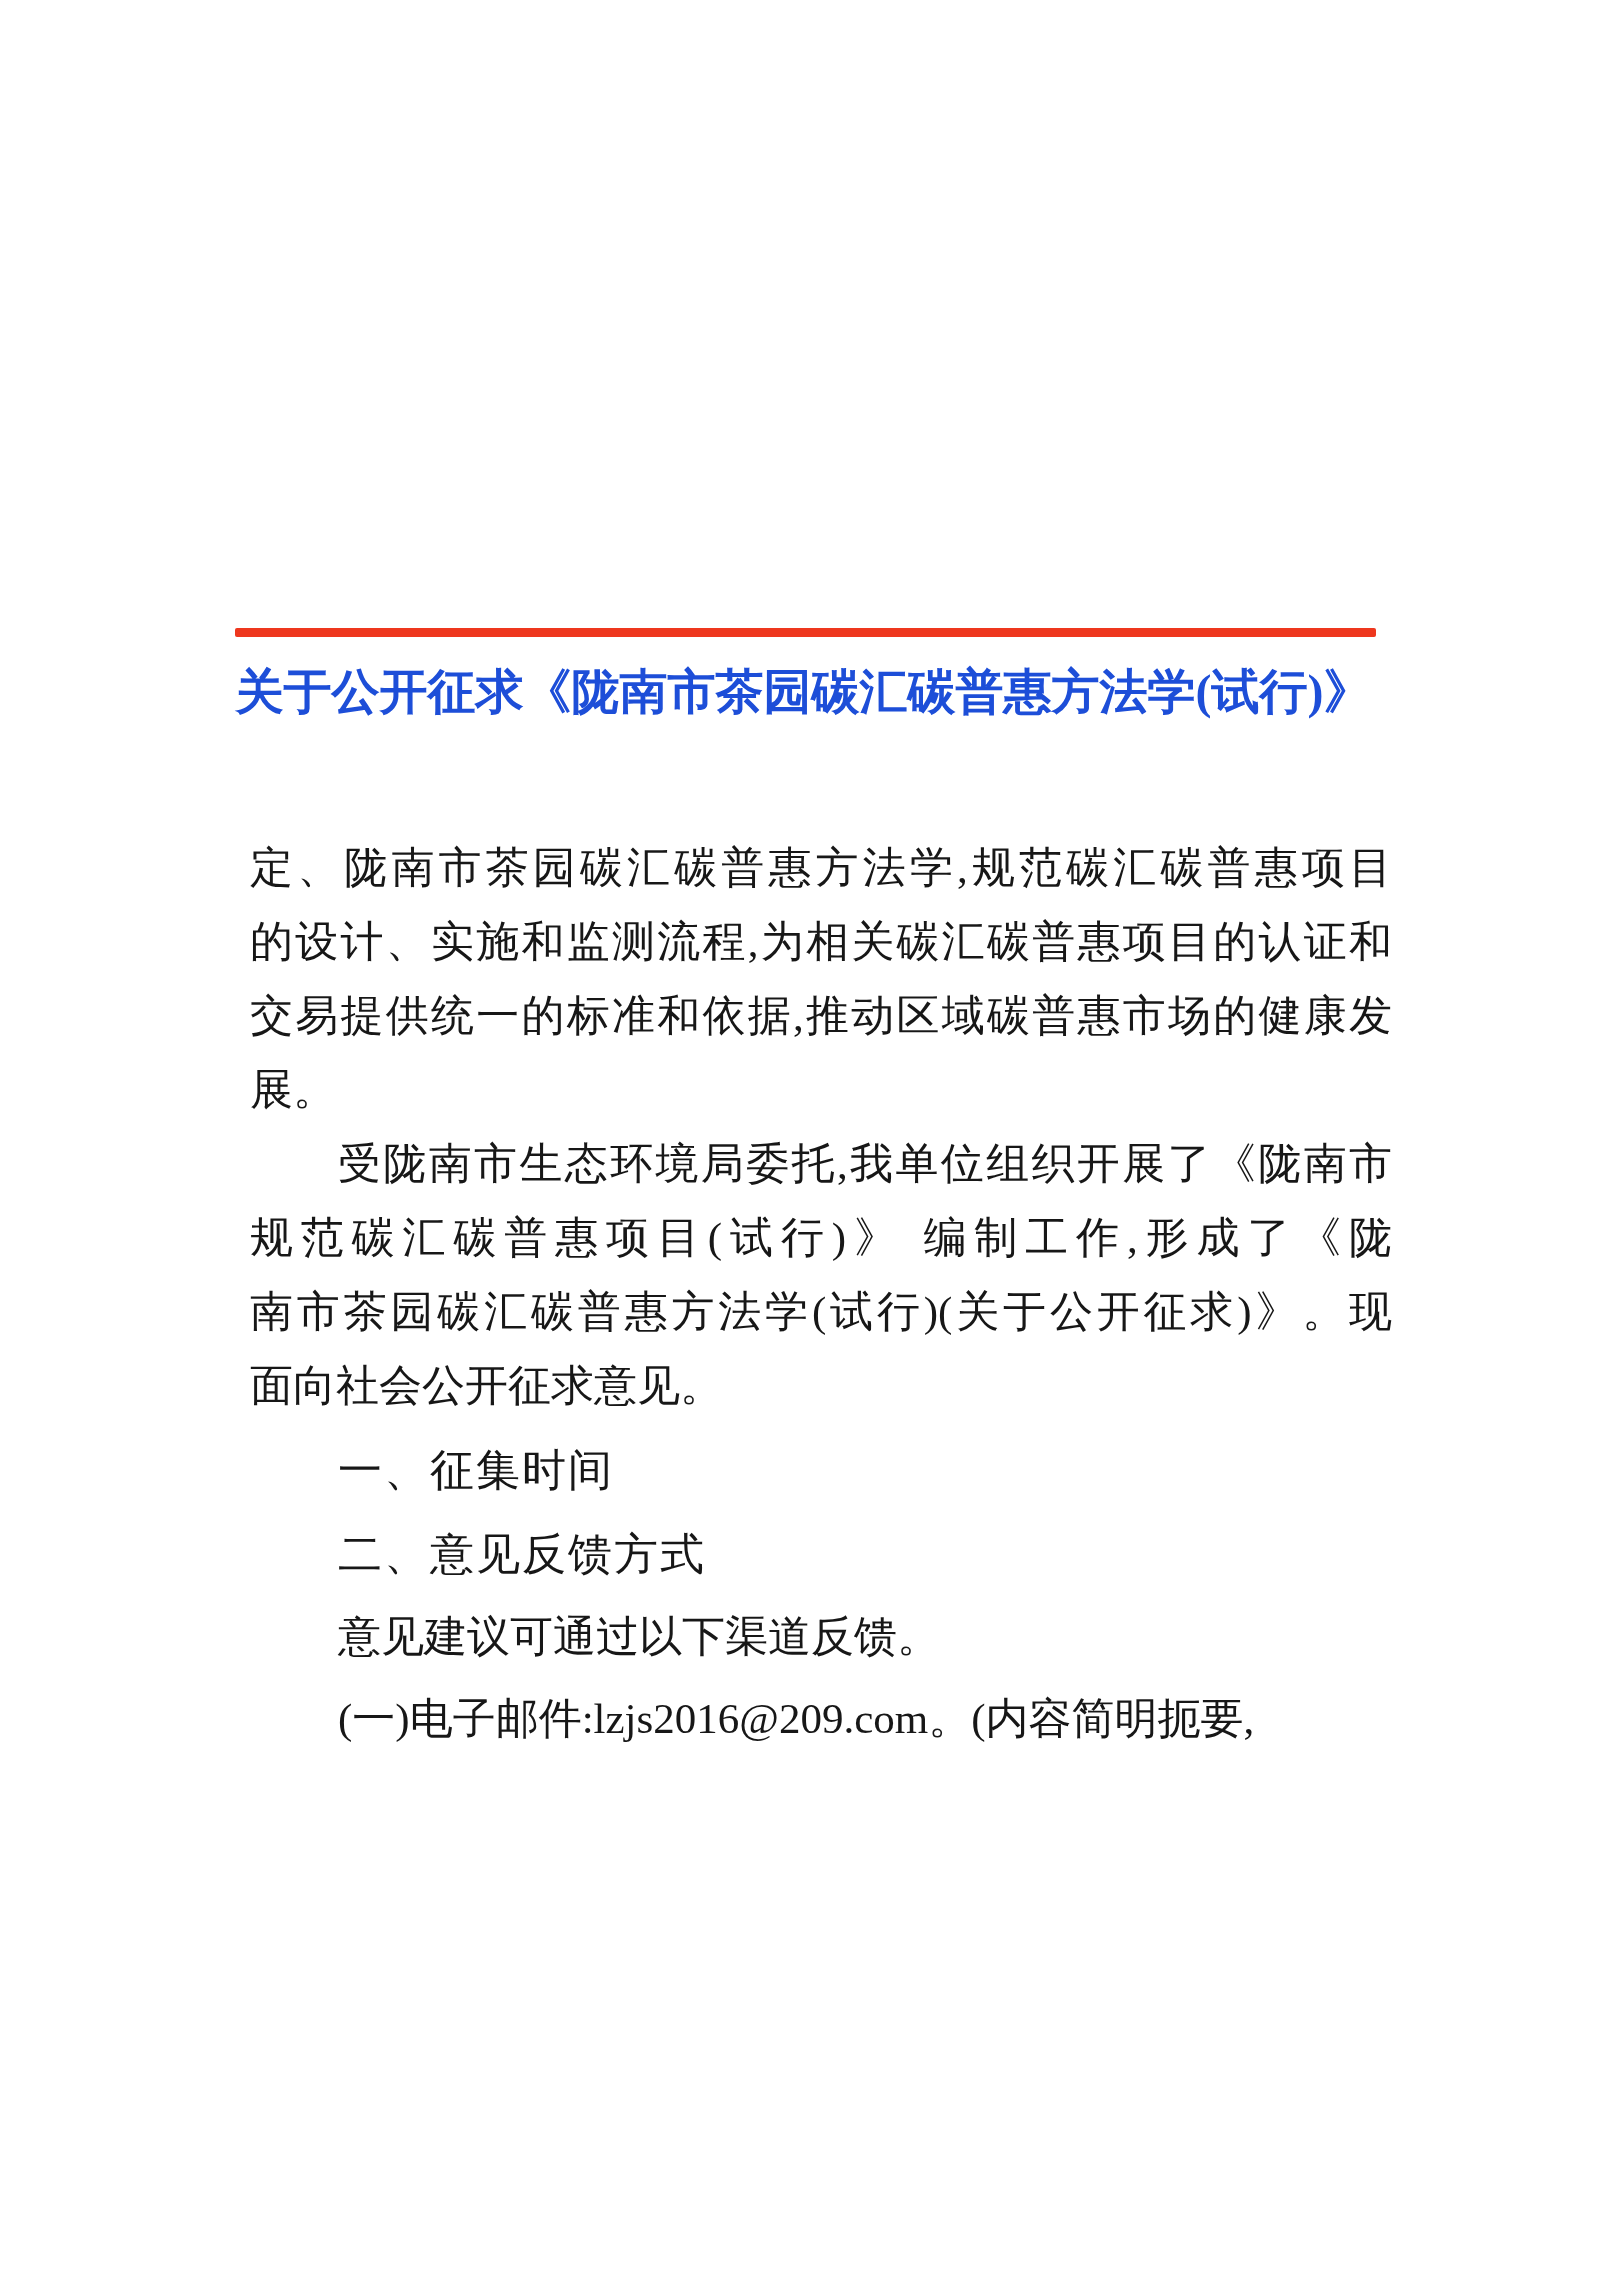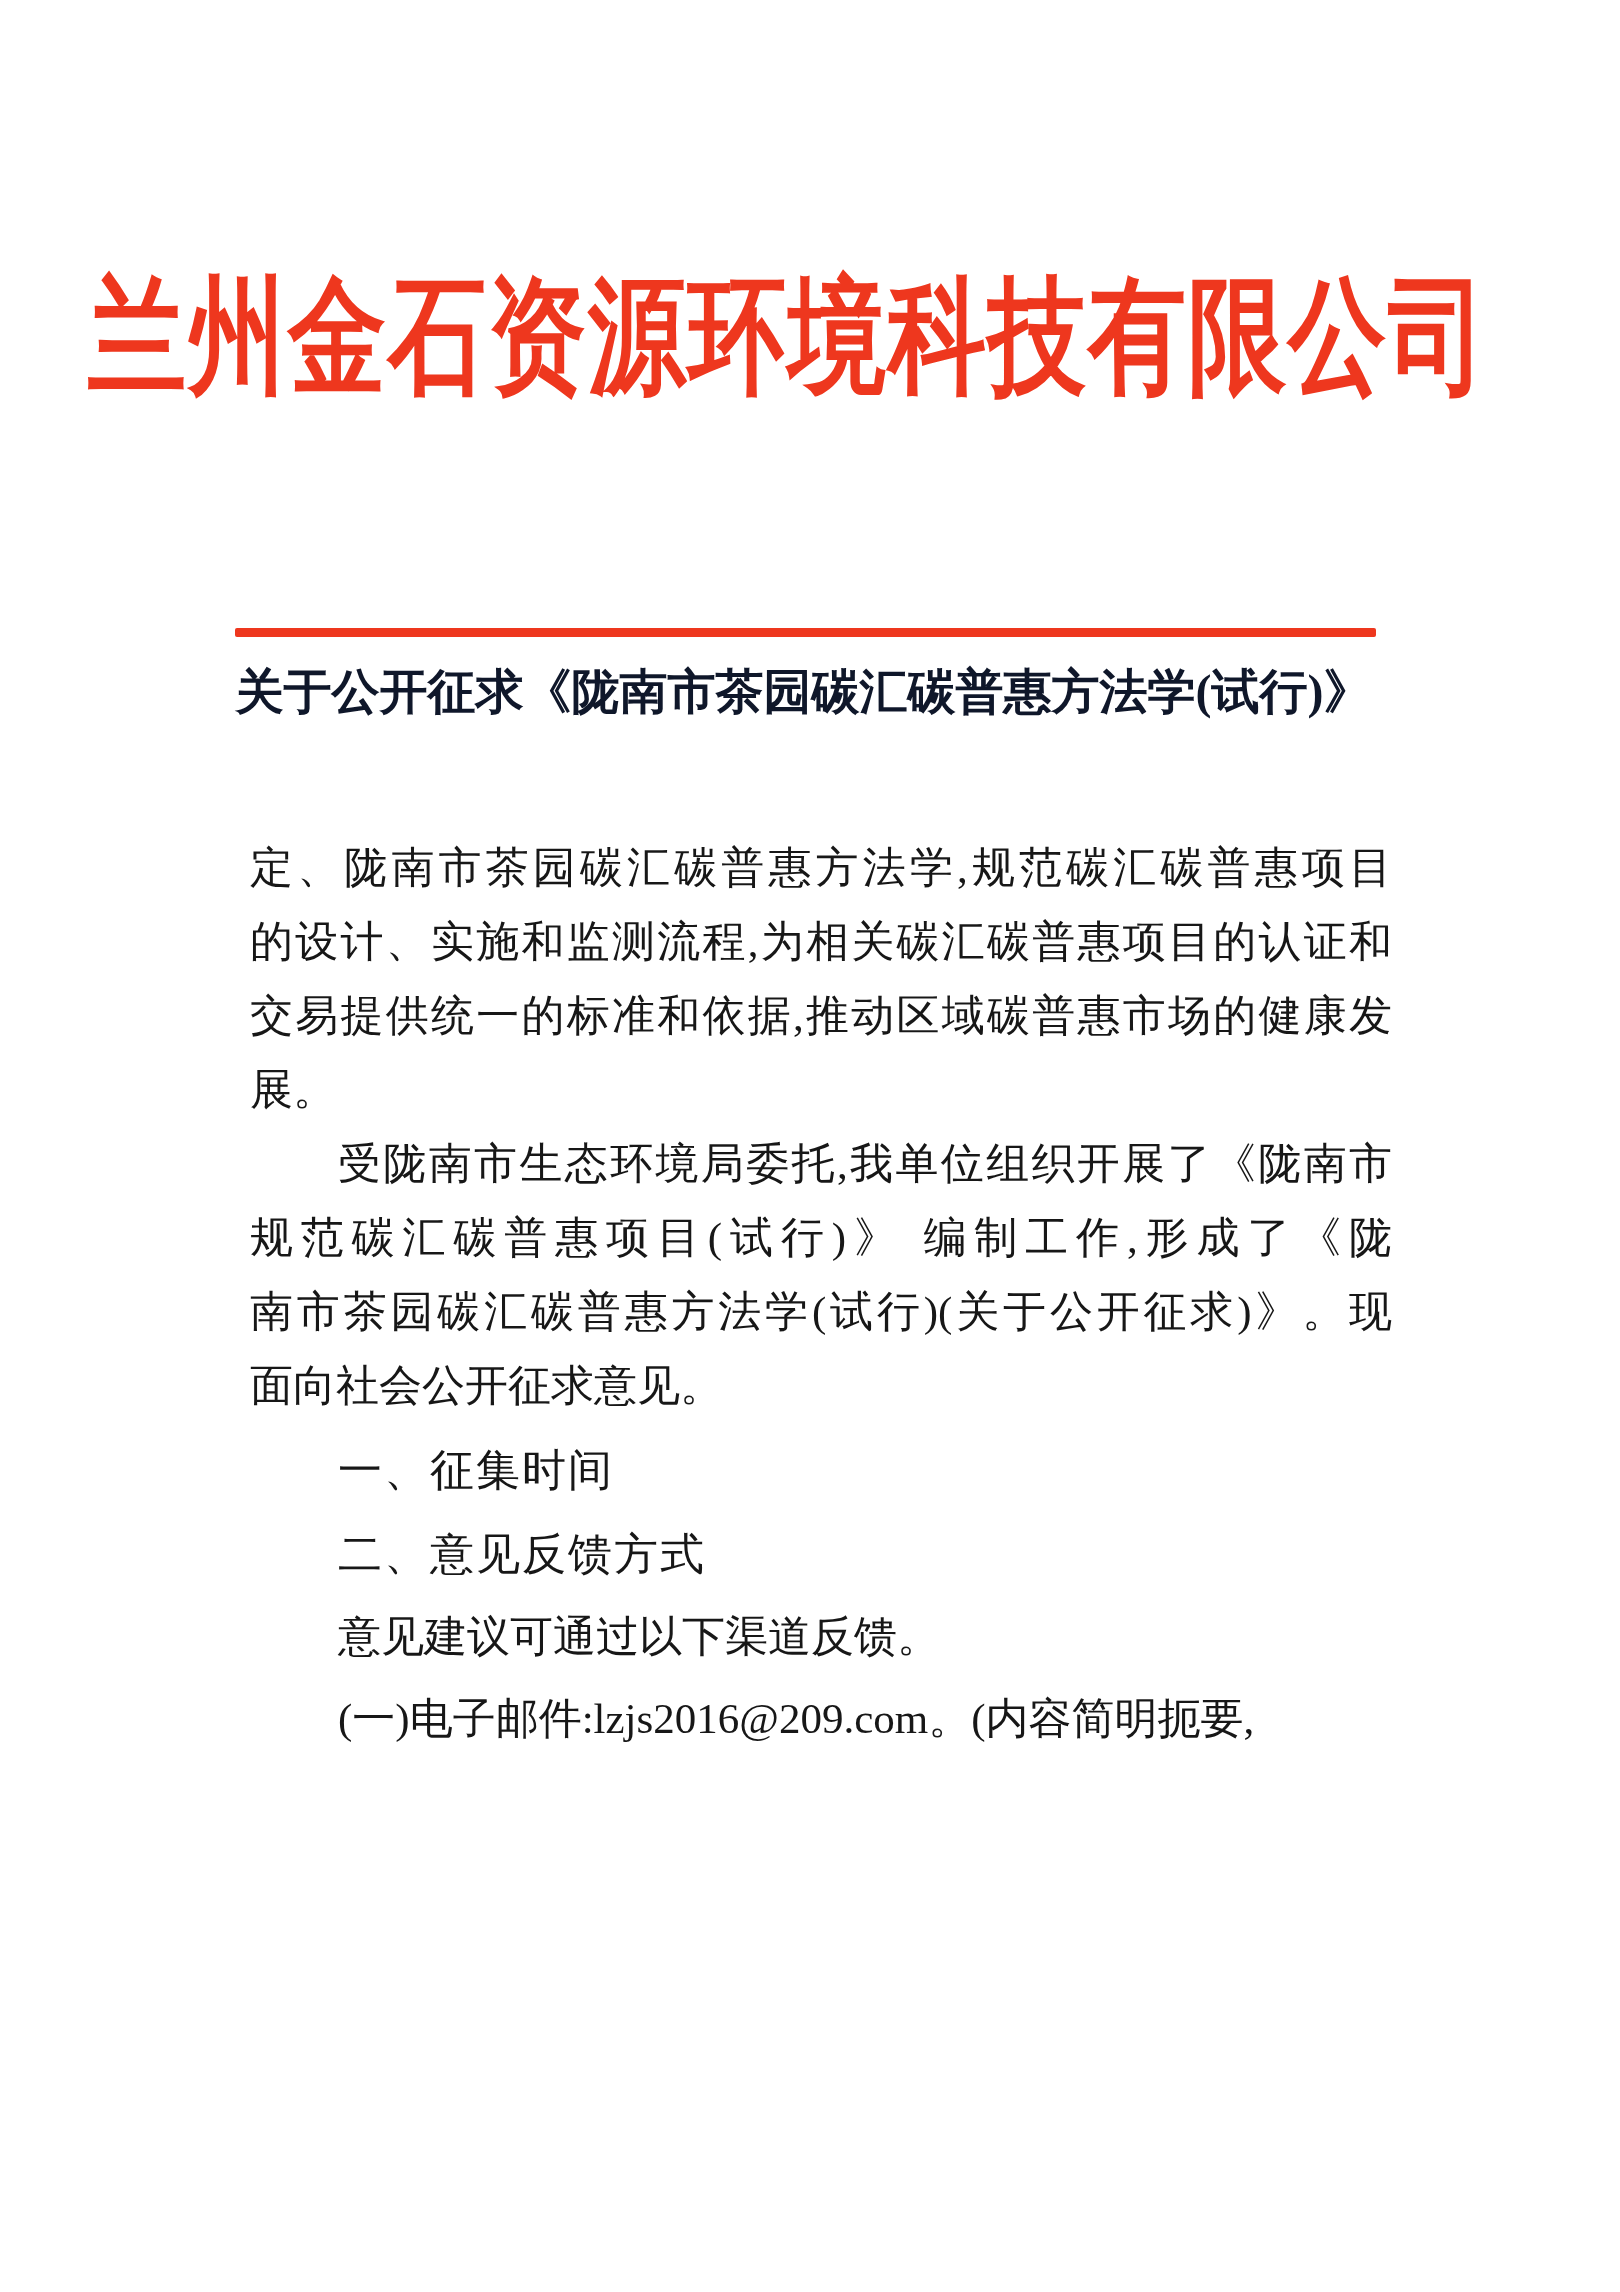--- a/index.html
+++ b/index.html
@@ -38,21 +38,21 @@
     border-radius:2px;
   }
   
   .doc-title{
     position:absolute;
     left:137px;top:659px;width:1333px;
     text-align:center;
     font-weight:700;
     font-size:48px;
     line-height:65px;
-    color:#0f172a;
+    color:#1d4ed8;
   }
   .title-line{white-space:nowrap;}
   .title-line2{margin-top:23.5px;}
   
   .body-col{
     position:absolute;
     left:250px;top:831px;width:1142px;
     font-size:43px;
   }
   .line{
@@ -74,23 +74,20 @@
   }
   .gap-a{margin-top:9.8px;}
   .gap-b{margin-top:13.7px;}
   .gap-c{margin-top:7.8px;}
 </style>
 </head>
 <body>
 
 <div class="page">
 
-  <div class="letterhead">
-    <span class="letterhead-text">兰州金石资源环境科技有限公司</span>
-  </div>
 
   <div class="red-rule"></div>
 
   <div class="doc-title">
     <div class="title-line">关于公开征求《陇南市茶园碳汇碳普惠方法学(试行)》</div>
   </div>
 
   <div class="body-col">
     <div class="line fill">定、陇南市茶园碳汇碳普惠方法学,规范碳汇碳普惠项目</div>
     <div class="line fill">的设计、实施和监测流程,为相关碳汇碳普惠项目的认证和</div>

